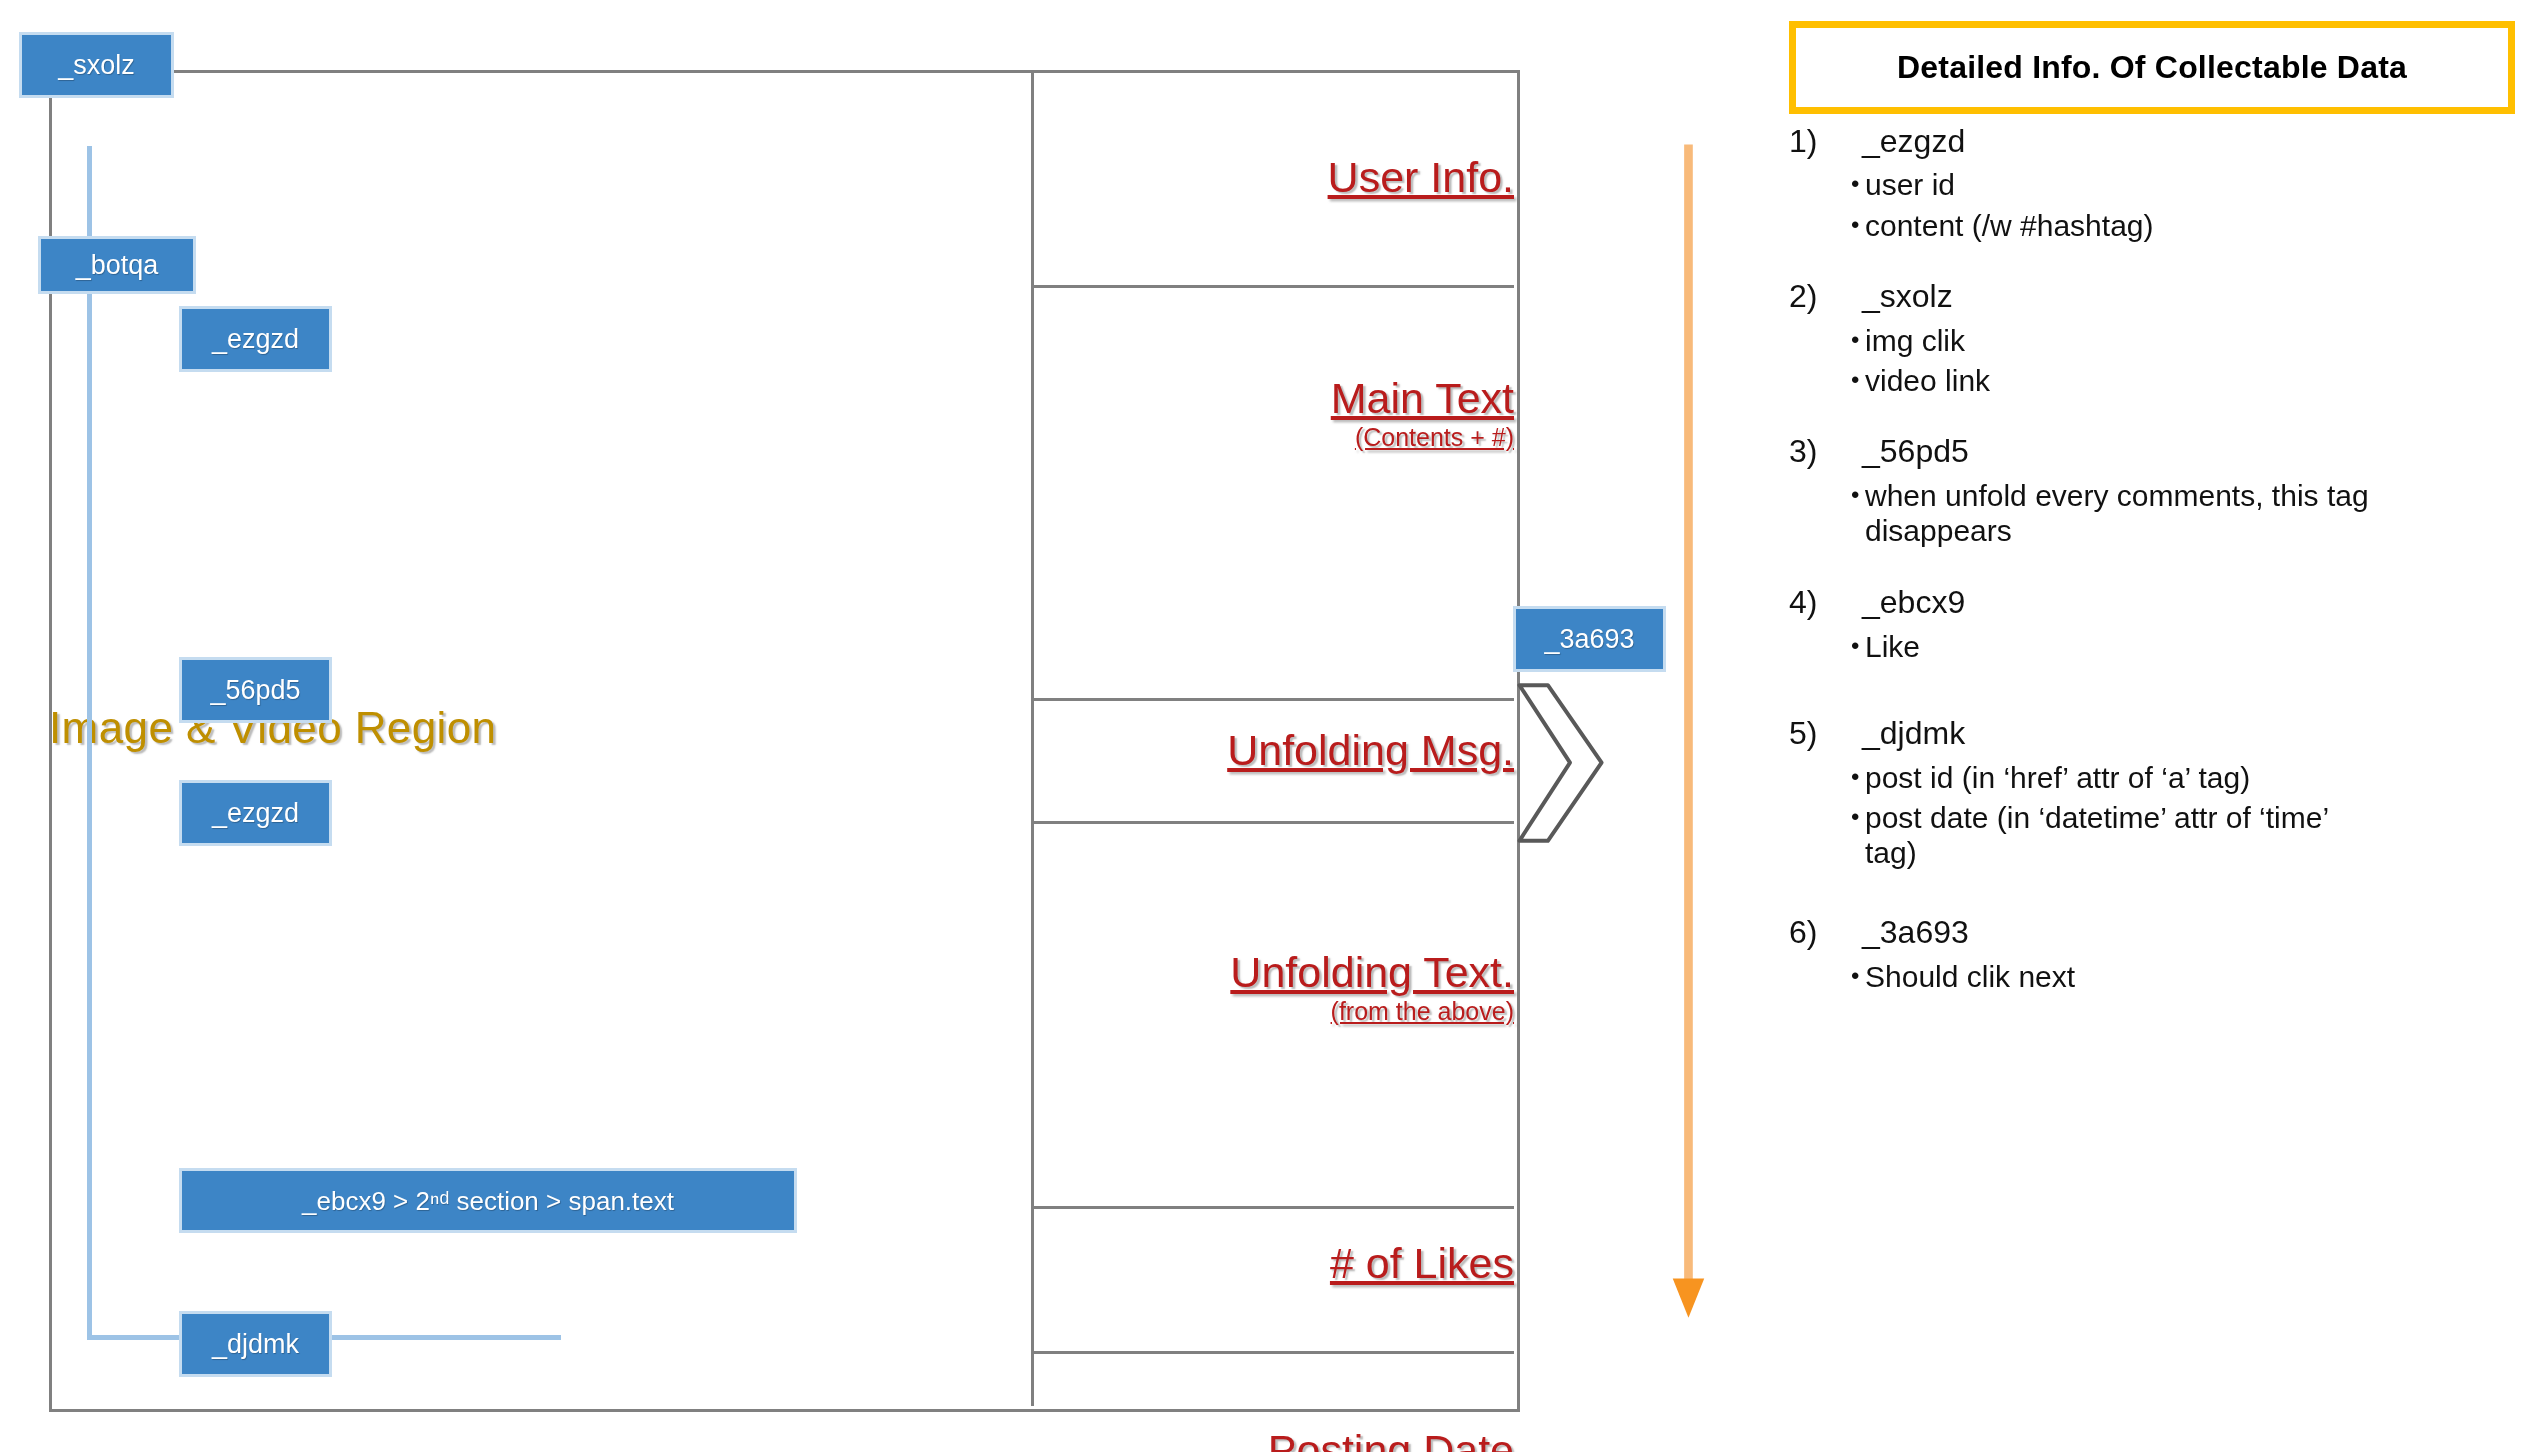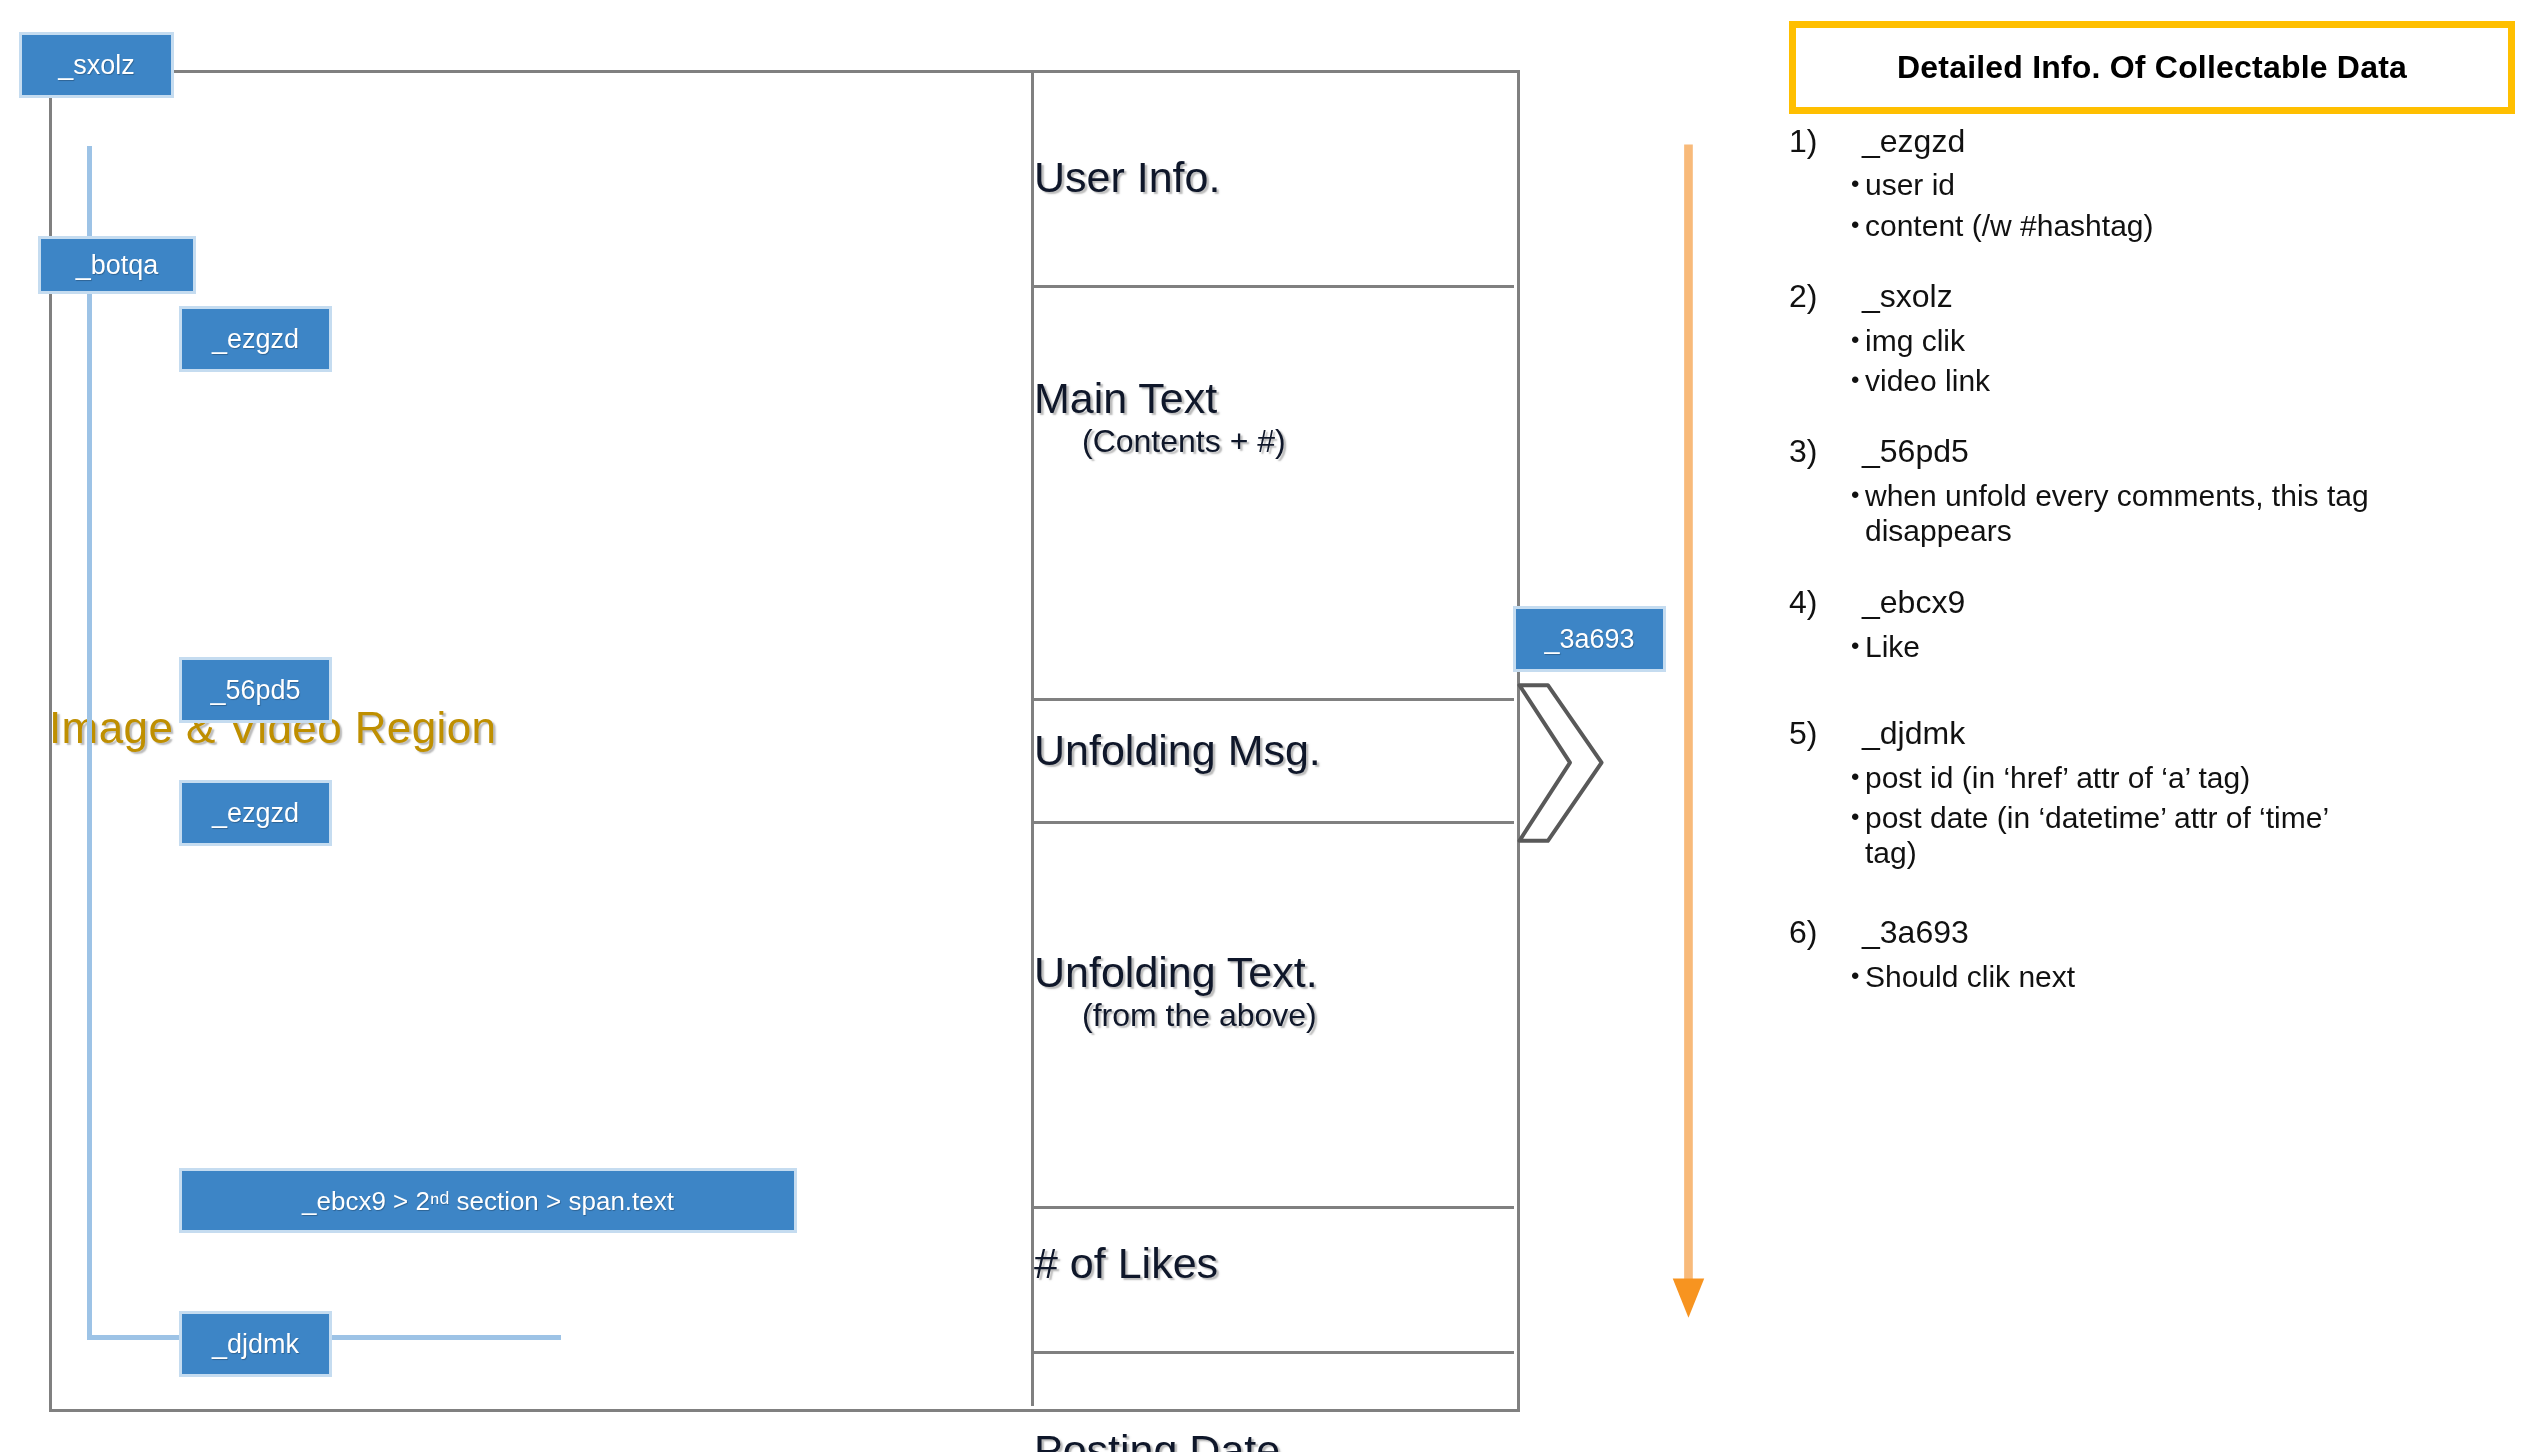--- a/index.html
+++ b/index.html
@@ -61,29 +61,30 @@
     width: 982px;
     text-align: left;
     font-size: 44px;
     color: #bf8f00;
     text-shadow: 2.4px 2.4px 1.6px rgba(130,130,130,.55);
     letter-spacing: 0.4px;
   }
 
   .sec-label {
     position: absolute;
-    text-align: left;
-    color: #0f172a;
+    text-align: right;
+    color: #b91c1c;
     text-shadow: 2.4px 2.4px 1.6px rgba(130,130,130,.55);
     line-height: 1.14;
     left: 985px;
     width: 480px;
+    text-decoration: underline;
   }
   .sec-label .big   { font-size: 43px; display: block; }
-  .sec-label .small { font-size: 32px; display: block; padding-left: 48px; }
+  .sec-label .small { font-size: 25px; display: block; padding-left: 48px; }
 
   
   .badge {
     position: absolute;
     background: #3d85c6;
     border: 3.2px solid #c5dcf0;
     color: #ffffff;
     font-size: 27px;
     line-height: 1;
     display: flex;

